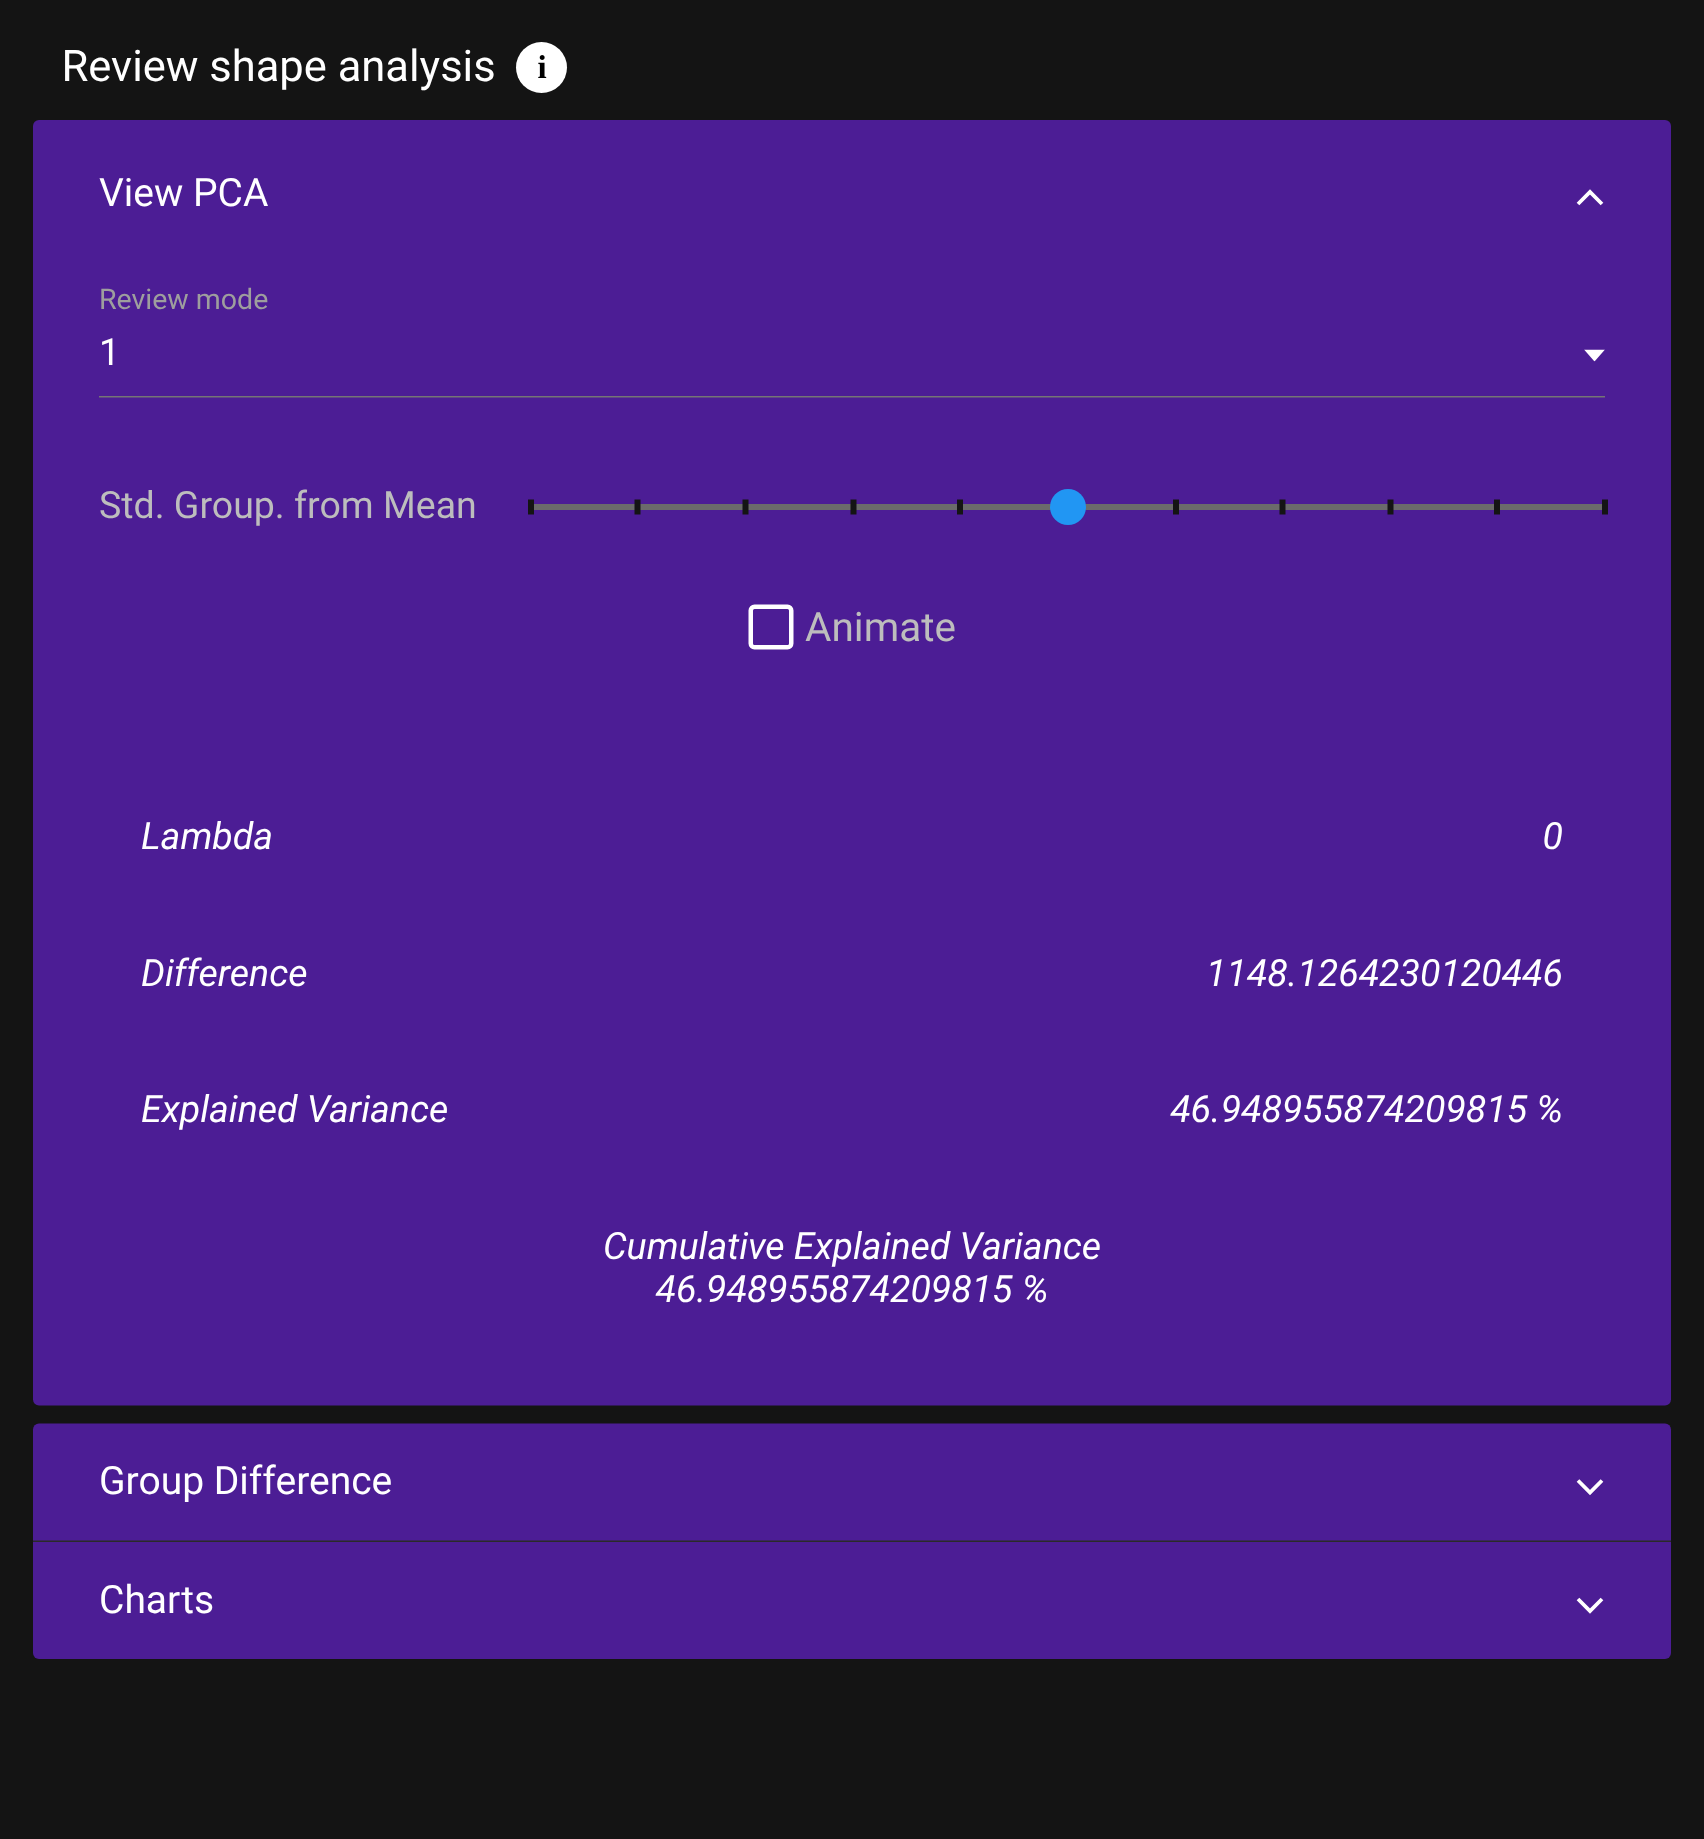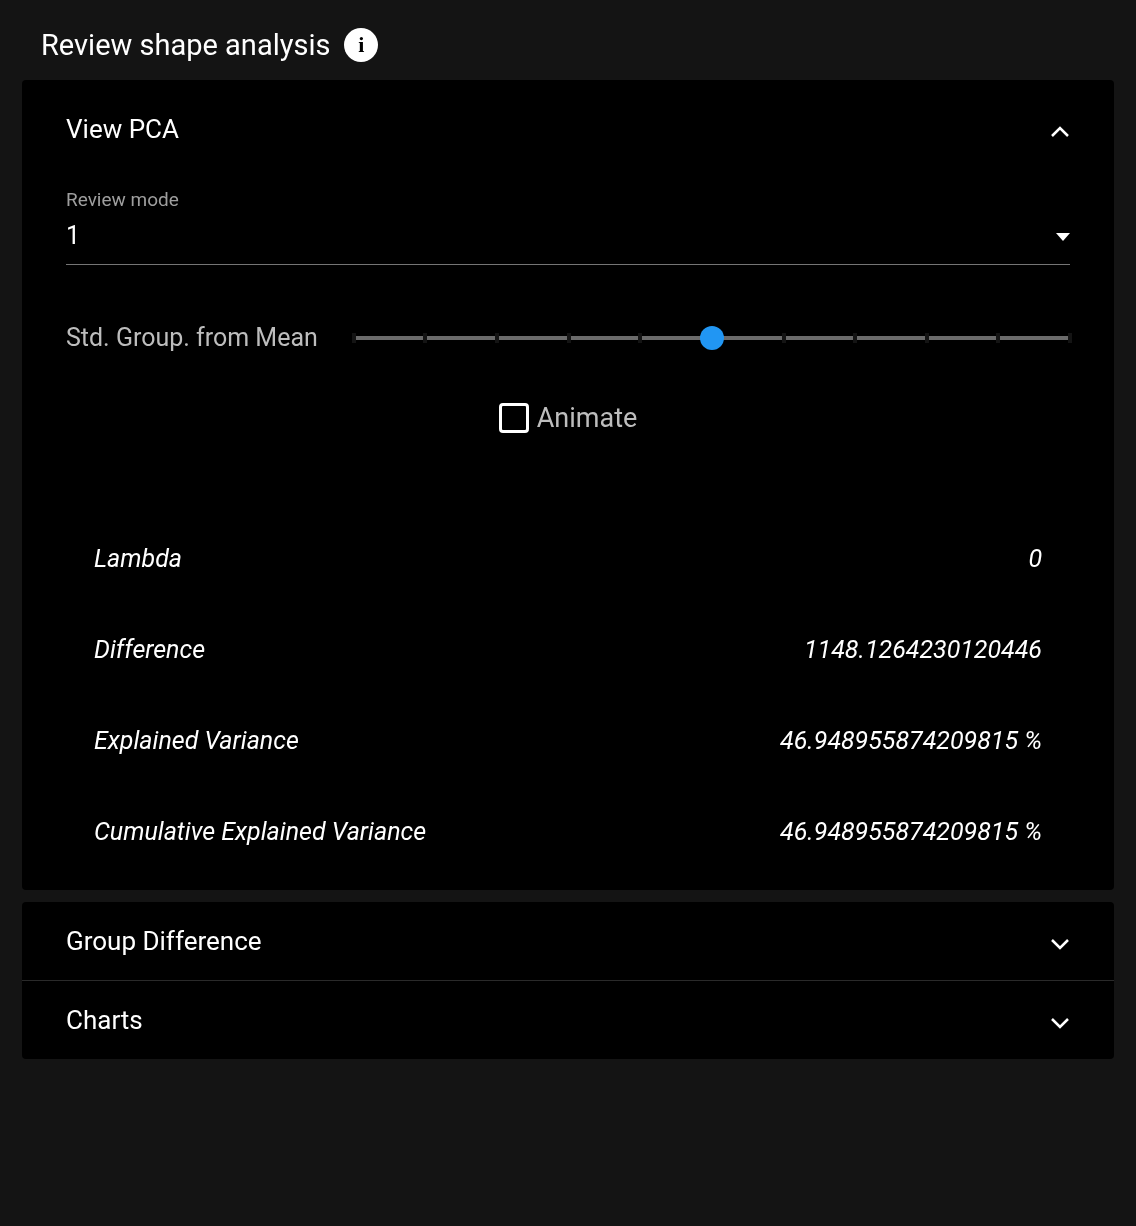--- a/index.html
+++ b/index.html
@@ -34,21 +34,21 @@
       background: #ffffff;
       color: #000000;
       display: flex;
       align-items: center;
       justify-content: center;
       font-family: serif;
       font-weight: bold;
       font-size: 22px;
     }
     .panel {
-      background: #000000;
+      background: #4c1d95;
       margin: 0 22px 12px 22px;
       border-radius: 4px;
     }
     .panel-header {
       display: flex;
       align-items: center;
       justify-content: space-between;
       padding: 34px 44px 24px 44px;
       cursor: pointer;
     }
@@ -164,21 +164,22 @@
       padding: 0 28px;
       font-style: italic;
     }
     .stat-row {
       display: flex;
       justify-content: space-between;
       align-items: center;
       margin-bottom: 62px;
     }
     .stat-row:last-child {
-      margin-bottom: 0;
+      margin-bottom: 18px;
+      flex-direction: column;
     }
     .stat-label {
       font-size: 25px;
       color: #ffffff;
     }
     .stat-value {
       font-size: 25px;
       color: #ffffff;
     }
     .collapsed-separator {

